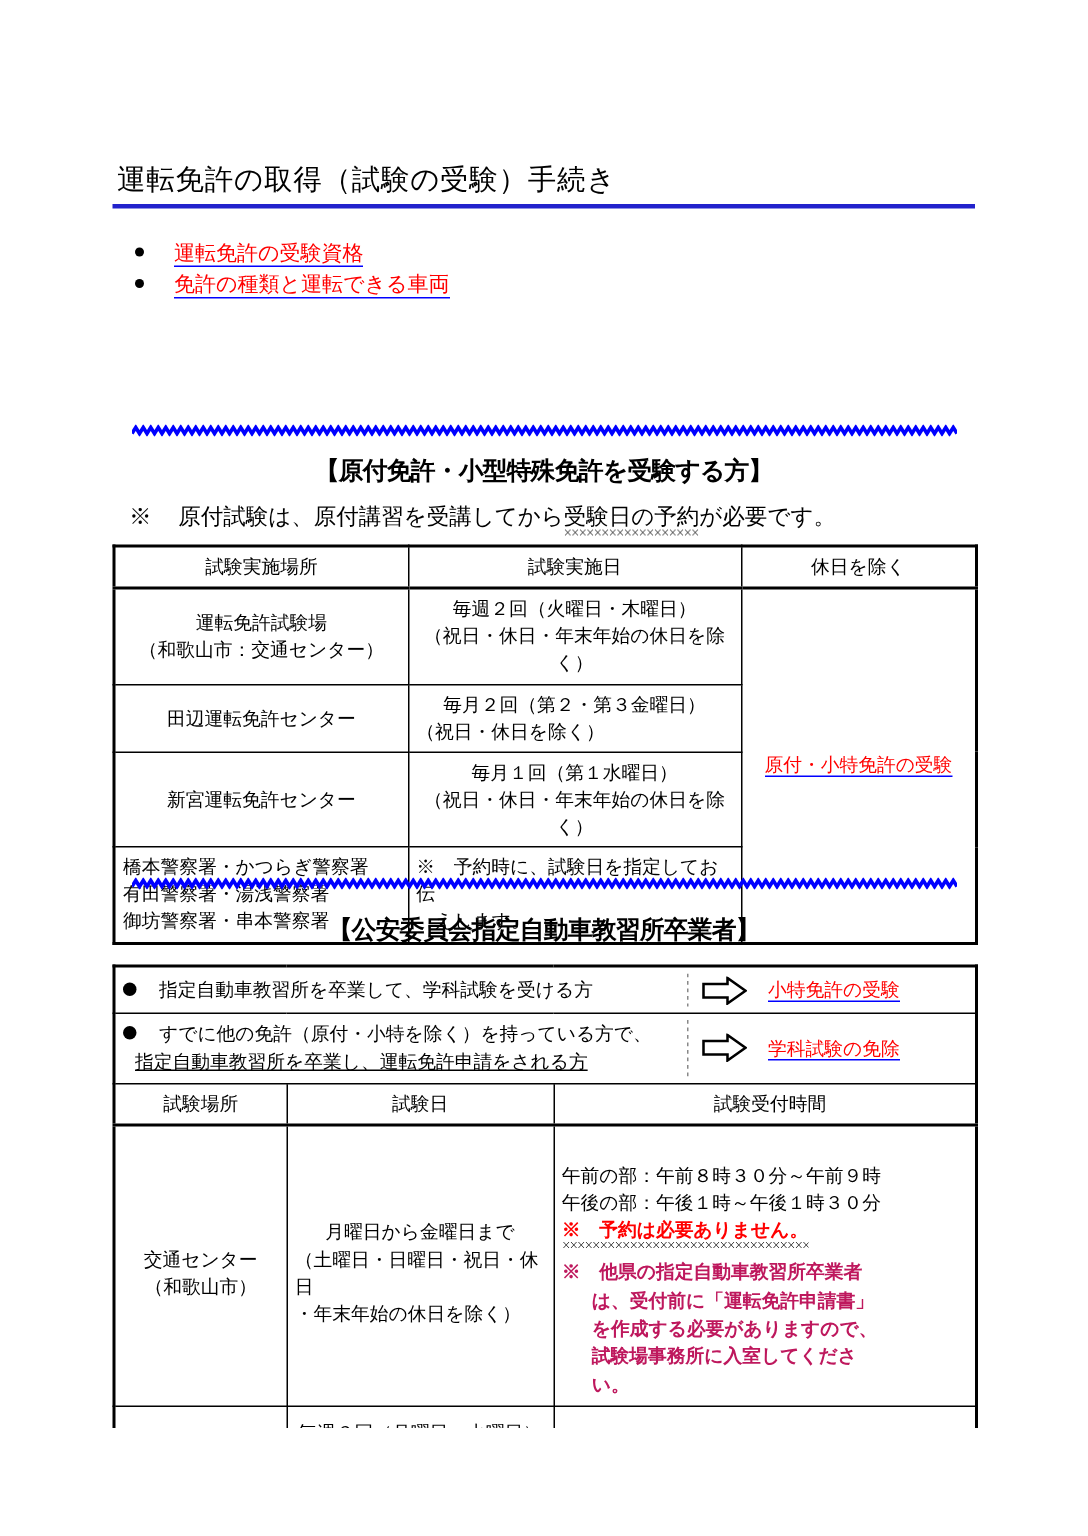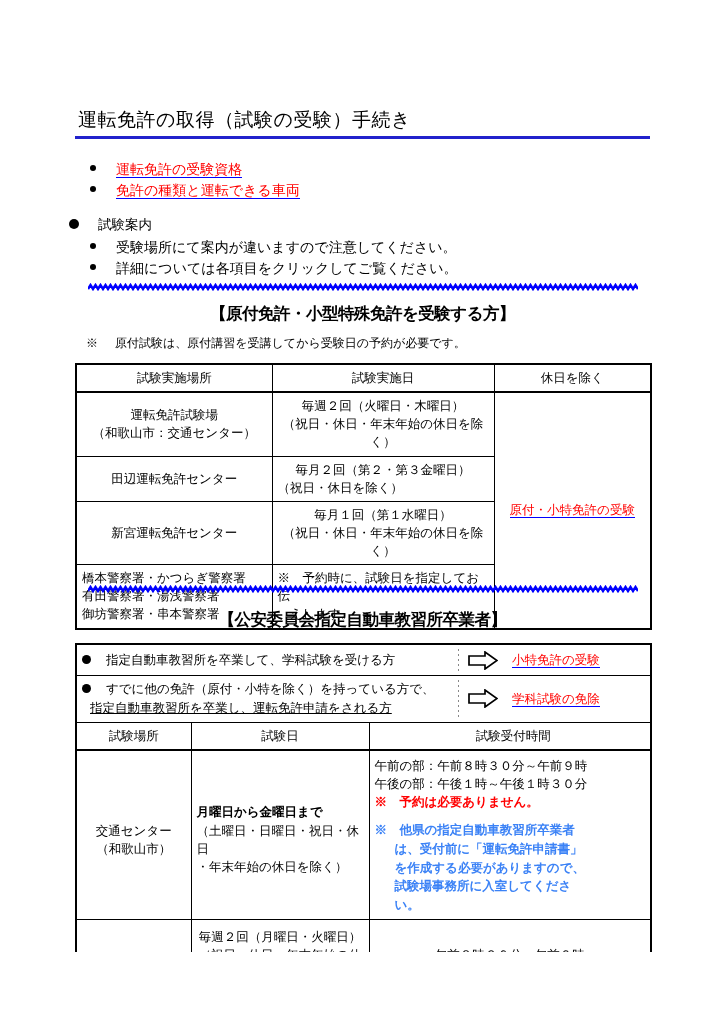--- a/index.html
+++ b/index.html
@@ -103,21 +103,21 @@
     width: 725px;
     left: 0;
     text-align: center;
     font-size: 16.5px;
     font-weight: bold;
     font-family: "DejaVu Sans", "Liberation Sans", sans-serif;
     letter-spacing: -0.5px;
   }
   .note-line {
     position: absolute;
-    font-size: 12px;
+    font-size: 15px;
     white-space: nowrap;
   }
   .wavy-under {
     border-bottom: 0;
     position: relative;
     display: inline-block;
   }
   .wavy-under::after {
     content: "";
     position: absolute;
@@ -211,21 +211,21 @@
     text-align: left;
     padding-left: 12px;
     font-size: 12.5px;
   }
 
   .red-warn {
     color: #ff0000;
     font-weight: bold;
   }
   .red-block {
-    color: #3b82f6;
+    color: #be185d;
     font-weight: bold;
     font-size: 12.5px;
     line-height: 1.5;
     margin-top: 10px;
     display: block;
     text-align: left;
   }
   .red-block .hang { display: block; padding-left: 20px; text-indent: -20px; }
   .red-block .ind { display: block; padding-left: 20px; }
 </style>
@@ -243,34 +243,20 @@
       <div class="lvl2">
         <span class="dot"></span>
         <a class="hlink" href="#">運転免許の受験資格</a>
       </div>
       <div class="lvl2">
         <span class="dot"></span>
         <a class="hlink" href="#">免許の種類と運転できる車両</a>
       </div>
     </div>
 
-    <div class="blk">
-      <div class="lvl1">
-        <span class="dot"></span>
-        <span>試験案内</span>
-      </div>
-      <div class="lvl2">
-        <span class="dot"></span>
-        <span>受験場所にて案内が違いますので注意してください。</span>
-      </div>
-      <div class="lvl2">
-        <span class="dot"></span>
-        <span>詳細については各項目をクリックしてご覧ください。</span>
-      </div>
-    </div>
 
   </div>
 
   <div class="wavy" style="top:272px;">
     <svg viewBox="0 0 550 8" preserveAspectRatio="none" xmlns="http://www.w3.org/2000/svg">
       <path d="M0 6 L2.5 2 L5 6 L7.5 2 L10 6 L12.5 2 L15 6 L17.5 2 L20 6 L22.5 2 L25 6 L27.5 2 L30 6 L32.5 2 L35 6 L37.5 2 L40 6 L42.5 2 L45 6 L47.5 2 L50 6 L52.5 2 L55 6 L57.5 2 L60 6 L62.5 2 L65 6 L67.5 2 L70 6 L72.5 2 L75 6 L77.5 2 L80 6 L82.5 2 L85 6 L87.5 2 L90 6 L92.5 2 L95 6 L97.5 2 L100 6 L102.5 2 L105 6 L107.5 2 L110 6 L112.5 2 L115 6 L117.5 2 L120 6 L122.5 2 L125 6 L127.5 2 L130 6 L132.5 2 L135 6 L137.5 2 L140 6 L142.5 2 L145 6 L147.5 2 L150 6 L152.5 2 L155 6 L157.5 2 L160 6 L162.5 2 L165 6 L167.5 2 L170 6 L172.5 2 L175 6 L177.5 2 L180 6 L182.5 2 L185 6 L187.5 2 L190 6 L192.5 2 L195 6 L197.5 2 L200 6 L202.5 2 L205 6 L207.5 2 L210 6 L212.5 2 L215 6 L217.5 2 L220 6 L222.5 2 L225 6 L227.5 2 L230 6 L232.5 2 L235 6 L237.5 2 L240 6 L242.5 2 L245 6 L247.5 2 L250 6 L252.5 2 L255 6 L257.5 2 L260 6 L262.5 2 L265 6 L267.5 2 L270 6 L272.5 2 L275 6 L277.5 2 L280 6 L282.5 2 L285 6 L287.5 2 L290 6 L292.5 2 L295 6 L297.5 2 L300 6 L302.5 2 L305 6 L307.5 2 L310 6 L312.5 2 L315 6 L317.5 2 L320 6 L322.5 2 L325 6 L327.5 2 L330 6 L332.5 2 L335 6 L337.5 2 L340 6 L342.5 2 L345 6 L347.5 2 L350 6 L352.5 2 L355 6 L357.5 2 L360 6 L362.5 2 L365 6 L367.5 2 L370 6 L372.5 2 L375 6 L377.5 2 L380 6 L382.5 2 L385 6 L387.5 2 L390 6 L392.5 2 L395 6 L397.5 2 L400 6 L402.5 2 L405 6 L407.5 2 L410 6 L412.5 2 L415 6 L417.5 2 L420 6 L422.5 2 L425 6 L427.5 2 L430 6 L432.5 2 L435 6 L437.5 2 L440 6 L442.5 2 L445 6 L447.5 2 L450 6 L452.5 2 L455 6 L457.5 2 L460 6 L462.5 2 L465 6 L467.5 2 L470 6 L472.5 2 L475 6 L477.5 2 L480 6 L482.5 2 L485 6 L487.5 2 L490 6 L492.5 2 L495 6 L497.5 2 L500 6 L502.5 2 L505 6 L507.5 2 L510 6 L512.5 2 L515 6 L517.5 2 L520 6 L522.5 2 L525 6 L527.5 2 L530 6 L532.5 2 L535 6 L537.5 2 L540 6 L542.5 2 L545 6 L547.5 2 L550 6" fill="none" stroke="#0000ff" stroke-width="2.4"></path>
     </svg>
   </div>
 
   <div class="sec-head" style="top:292px;">【原付免許・小型特殊免許を受験する方】</div>
@@ -401,25 +387,25 @@
         <td class="c" style="border-bottom:2px solid #000;">試験日</td>
         <td class="c" style="border-bottom:2px solid #000;padding-left:12px;">試験受付時間</td>
       </tr>
 
       <tr style="height:148px;">
         <td class="c t" style="padding-top:14px;">
           <div>交通センター</div>
           <div>（和歌山市）</div>
         </td>
         <td class="l t" style="padding-top:14px;">
-          <div style="font-weight:bold;">月曜日から金曜日まで</div>
+          <div style="text-align:center;">月曜日から金曜日まで</div>
           <div>（土曜日・日曜日・祝日・休日</div>
           <div>・年末年始の休日を除く）</div>
         </td>
-        <td class="l t" style="padding-top:6px;">
+        <td class="l t" style="padding-top:24px;">
           <div>午前の部：午前８時３０分～午前９時</div>
           <div>午後の部：午後１時～午後１時３０分</div>
           <div class="red-warn">
             <span class="wavy-under">※　予約は必要ありません。</span>
           </div>
           <div class="red-block">
             <span class="hang">※　他県の指定自動車教習所卒業者</span>
             <span class="ind">は、受付前に「運転免許申請書」</span>
             <span class="ind">を作成する必要がありますので、</span>
             <span class="ind">試験場事務所に入室してくださ</span>

